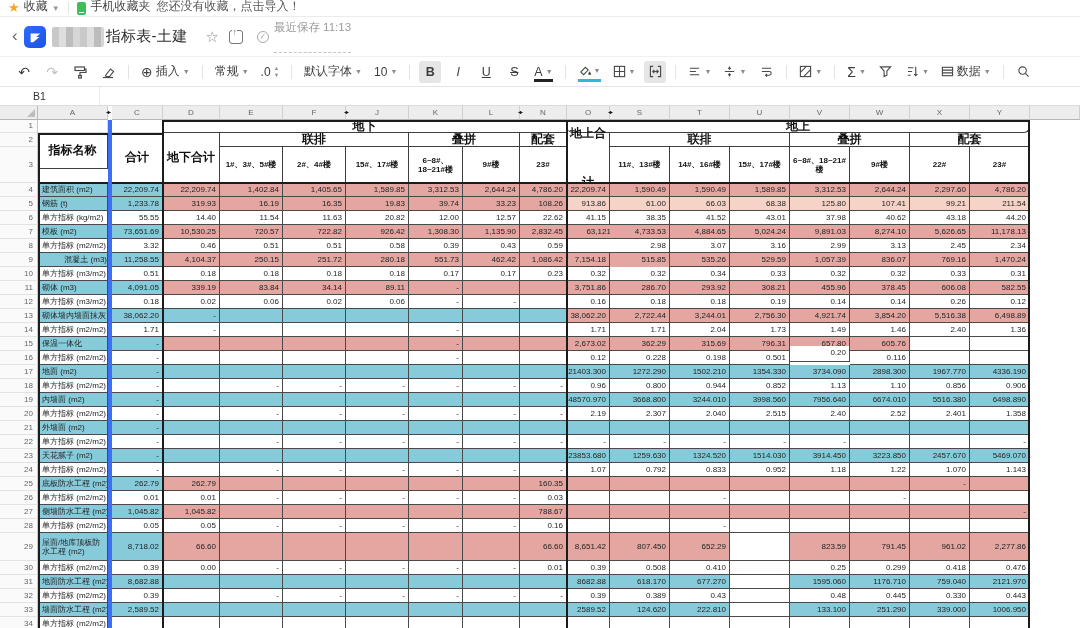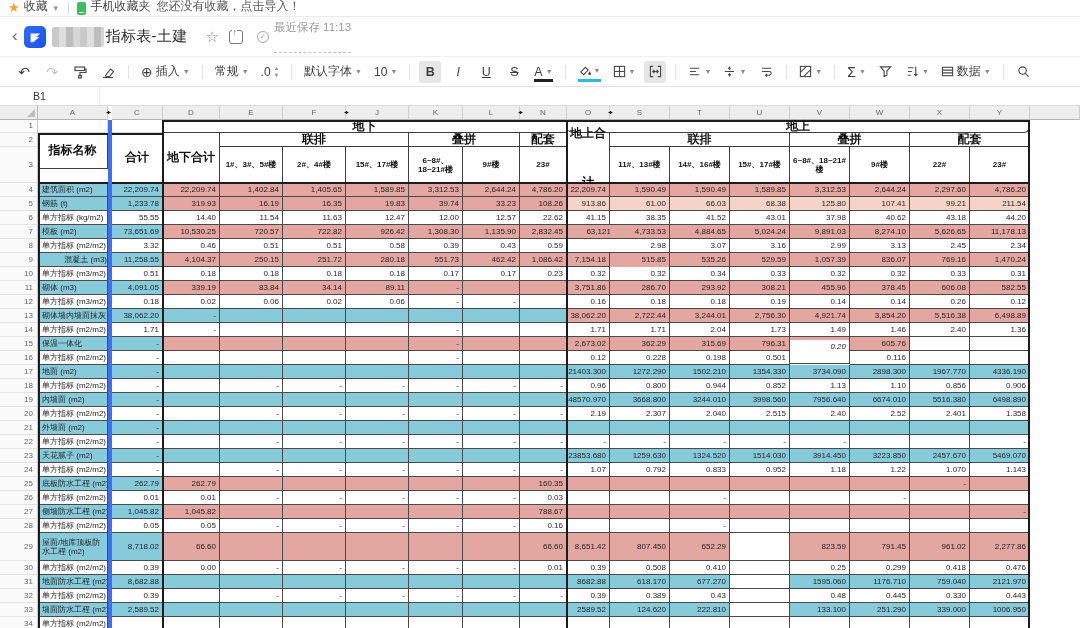--- a/index.html
+++ b/index.html
@@ -352,21 +352,21 @@
       <div class="cell num bq" style="left: 790px; top: 91px; width: 60px; height: 14px; line-height: 13px;">125.80</div>
       <div class="cell num bq" style="left: 850px; top: 91px; width: 60px; height: 14px; line-height: 13px;">107.41</div>
       <div class="cell num bq" style="left: 910px; top: 91px; width: 60px; height: 14px; line-height: 13px;">99.21</div>
       <div class="cell num bq" style="left: 970px; top: 91px; width: 60px; height: 14px; line-height: 13px;">211.54</div>
       <div class="gn" style="left: 0px; top: 105px; width: 38px; height: 14px; line-height: 13px;">6</div>
       <div class="cell lab bw" style="left: 38px; top: 105px; width: 70px; height: 14px; line-height: 13px;">单方指标 (kg/m2)</div>
       <div class="cell num bw" style="left: 112px; top: 105px; width: 51px; height: 14px; line-height: 13px;">55.55</div>
       <div class="cell num bw" style="left: 163px; top: 105px; width: 57px; height: 14px; line-height: 13px;">14.40</div>
       <div class="cell num bw" style="left: 220px; top: 105px; width: 63px; height: 14px; line-height: 13px;">11.54</div>
       <div class="cell num bw" style="left: 283px; top: 105px; width: 63px; height: 14px; line-height: 13px;">11.63</div>
-      <div class="cell num bw" style="left: 346px; top: 105px; width: 63px; height: 14px; line-height: 13px;">12.47</div>
+      <div class="cell num bw" style="left: 346px; top: 105px; width: 63px; height: 14px; line-height: 13px;">20.82</div>
       <div class="cell num bw" style="left: 409px; top: 105px; width: 54px; height: 14px; line-height: 13px;">12.00</div>
       <div class="cell num bw" style="left: 463px; top: 105px; width: 57px; height: 14px; line-height: 13px;">12.57</div>
       <div class="cell num bw" style="left: 520px; top: 105px; width: 47px; height: 14px; line-height: 13px;">22.62</div>
       <div class="cell num bw" style="left: 567px; top: 105px; width: 43px; height: 14px; line-height: 13px;">41.15</div>
       <div class="cell num bw" style="left: 610px; top: 105px; width: 60px; height: 14px; line-height: 13px;">38.35</div>
       <div class="cell num bw" style="left: 670px; top: 105px; width: 60px; height: 14px; line-height: 13px;">41.52</div>
       <div class="cell num bw" style="left: 730px; top: 105px; width: 60px; height: 14px; line-height: 13px;">43.01</div>
       <div class="cell num bw" style="left: 790px; top: 105px; width: 60px; height: 14px; line-height: 13px;">37.98</div>
       <div class="cell num bw" style="left: 850px; top: 105px; width: 60px; height: 14px; line-height: 13px;">40.62</div>
       <div class="cell num bw" style="left: 910px; top: 105px; width: 60px; height: 14px; line-height: 13px;">43.18</div>
@@ -540,21 +540,21 @@
       <div class="cell num bw" style="left: 220px; top: 245px; width: 63px; height: 14px; line-height: 13px;"></div>
       <div class="cell num bw" style="left: 283px; top: 245px; width: 63px; height: 14px; line-height: 13px;"></div>
       <div class="cell num bw" style="left: 346px; top: 245px; width: 63px; height: 14px; line-height: 13px;"></div>
       <div class="cell num bw" style="left: 409px; top: 245px; width: 54px; height: 14px; line-height: 13px;">-</div>
       <div class="cell num bw" style="left: 463px; top: 245px; width: 57px; height: 14px; line-height: 13px;"></div>
       <div class="cell num bw" style="left: 520px; top: 245px; width: 47px; height: 14px; line-height: 13px;"></div>
       <div class="cell num bw" style="left: 567px; top: 245px; width: 43px; height: 14px; line-height: 13px;">0.12</div>
       <div class="cell num bw" style="left: 610px; top: 245px; width: 60px; height: 14px; line-height: 13px;">0.228</div>
       <div class="cell num bw" style="left: 670px; top: 245px; width: 60px; height: 14px; line-height: 13px;">0.198</div>
       <div class="cell num bw" style="left: 730px; top: 245px; width: 60px; height: 14px; line-height: 13px;">0.501</div>
-      <div class="cell num bw" style="left: 790px; top: 234px; width: 60px; height: 24px; line-height: 13px; font-style: italic;">0.20</div>
+      <div class="cell num bw" style="left: 790px; top: 240px; width: 60px; height: 16px; line-height: 13px;">0.20</div>
       <div class="cell num bw" style="left: 850px; top: 245px; width: 60px; height: 14px; line-height: 13px;">0.116</div>
       <div class="cell num bw" style="left: 910px; top: 245px; width: 60px; height: 14px; line-height: 13px;"></div>
       <div class="cell num bw" style="left: 970px; top: 245px; width: 60px; height: 14px; line-height: 13px;"></div>
       <div class="gn" style="left: 0px; top: 259px; width: 38px; height: 14px; line-height: 13px;">17</div>
       <div class="cell lab bt" style="left: 38px; top: 259px; width: 70px; height: 14px; line-height: 13px;">地面 (m2)</div>
       <div class="cell num bt" style="left: 112px; top: 259px; width: 51px; height: 14px; line-height: 13px;">-</div>
       <div class="cell num bt" style="left: 163px; top: 259px; width: 57px; height: 14px; line-height: 13px;"></div>
       <div class="cell num bt" style="left: 220px; top: 259px; width: 63px; height: 14px; line-height: 13px;"></div>
       <div class="cell num bt" style="left: 283px; top: 259px; width: 63px; height: 14px; line-height: 13px;"></div>
       <div class="cell num bt" style="left: 346px; top: 259px; width: 63px; height: 14px; line-height: 13px;"></div>

